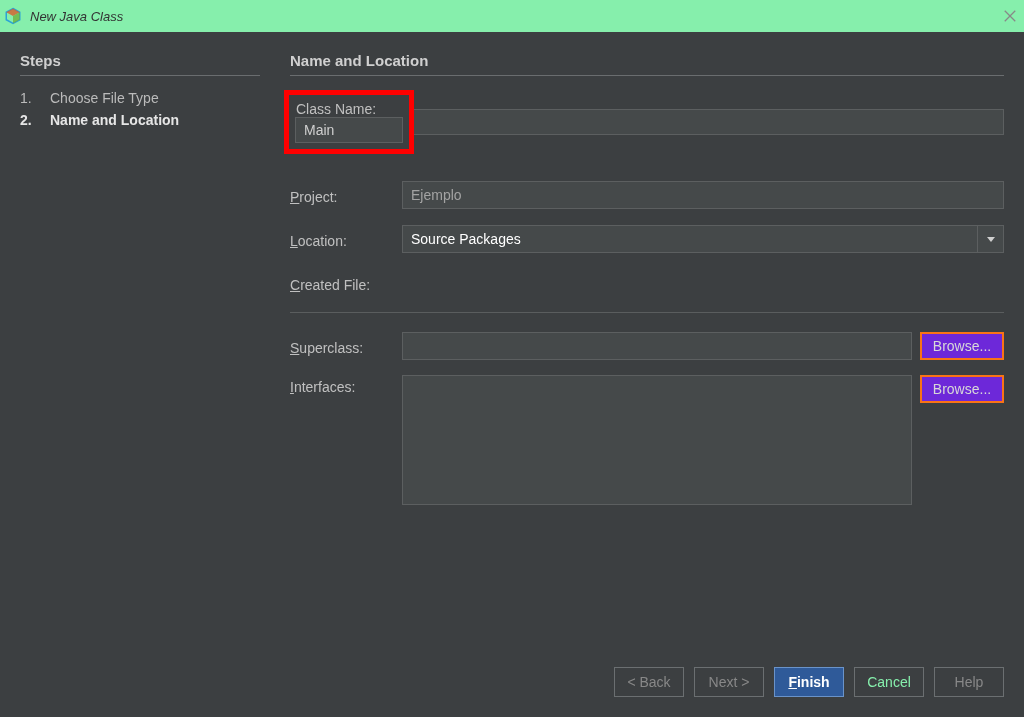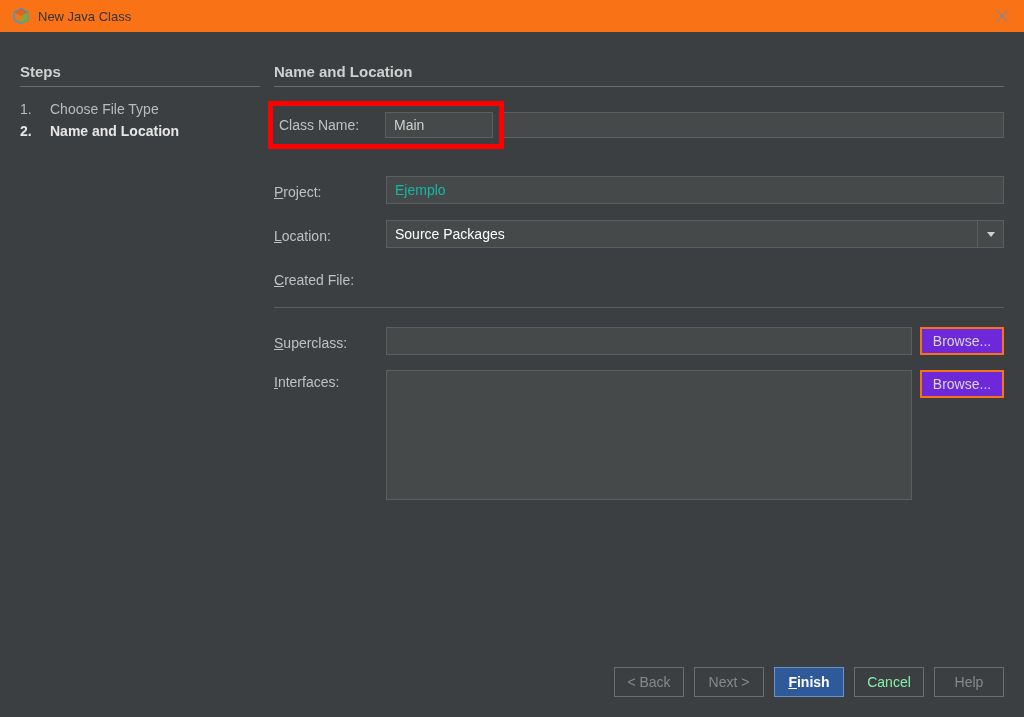--- a/index.html
+++ b/index.html
@@ -1,26 +1,27 @@
 <!DOCTYPE html>
 <html><head>
 <meta charset="utf-8">
 <style>
   * { box-sizing: border-box; margin: 0; padding: 0; font-family: "Segoe UI", Tahoma, sans-serif; }
   html, body { width: 1024px; height: 717px; background: #3c3f41; overflow: hidden; }
 
   
   .titlebar {
     height: 32px;
-    background: #f97316;
+    background: #86efac;
     display: flex;
     align-items: center;
-    padding: 0 12px;
+    padding: 0 4px;
     color: #333;
     font-size: 13px;
+    font-style: italic;
   }
   .titlebar .logo {
     width: 18px; height: 18px; margin-right: 8px;
     display: flex; align-items: center; justify-content: center;
   }
   .titlebar .close {
     margin-left: auto;
     width: 20px; height: 20px; display: flex; align-items: center; justify-content: center;
     color: #888;
   }
@@ -31,22 +32,21 @@
     background: #3c3f41;
     height: calc(717px - 32px);
     display: flex;
     flex-direction: column;
   }
 
   .content {
     flex: 1;
     display: flex;
     padding: 20px 20px 0 20px;
-    gap: 14px;
-    margin-top: 11px;
+    gap: 30px;
   }
 
   .sidebar { width: 240px; }
   .main { flex: 1; }
 
   .section-heading {
     color: #d0d0d0;
     font-size: 15px;
     font-weight: bold;
     padding-bottom: 6px;
@@ -81,21 +81,21 @@
 
   .text-input {
     flex: 1;
     height: 28px;
     background: #45494a;
     border: 1px solid #5c5f60;
     color: #cfcfcf;
     font-size: 14px;
     padding: 0 8px;
   }
-  .text-input.readonly { background: #45494a; color: #14b8a6; }
+  .text-input.readonly { background: #45494a; color: #a3a3a3; }
 
   .combo {
     flex: 1;
     height: 28px;
     background: #45494a;
     border: 1px solid #5c5f60;
     display: flex;
     align-items: center;
     color: #ffffff;
     font-size: 14px;
@@ -164,20 +164,21 @@
   }
   .button-bar .dbtn .ul { text-decoration: underline; }
 
   .class-name-wrap { display:flex; width:100%; align-items:center; }
   .class-name-wrap .hl {
     position:relative;
     border:5px solid #ff0000;
     display:flex; align-items:center;
     padding: 6px 6px;
     margin-left:-6px;
+    flex-direction:column;
   }
   .class-name-wrap .hl .label { width:106px; color:#c0c0c0; font-size:14px; }
   .class-name-wrap .hl input { width:108px; height:26px; background:#45494a; border:1px solid #5c5f60; color:#cfcfcf; font-size:14px; padding:0 8px; }
   .class-name-wrap .rest {
     flex:1; height:26px; background:#45494a; border:1px solid #5c5f60; border-left:none;
   }
 </style>
 </head>
 <body>
 

